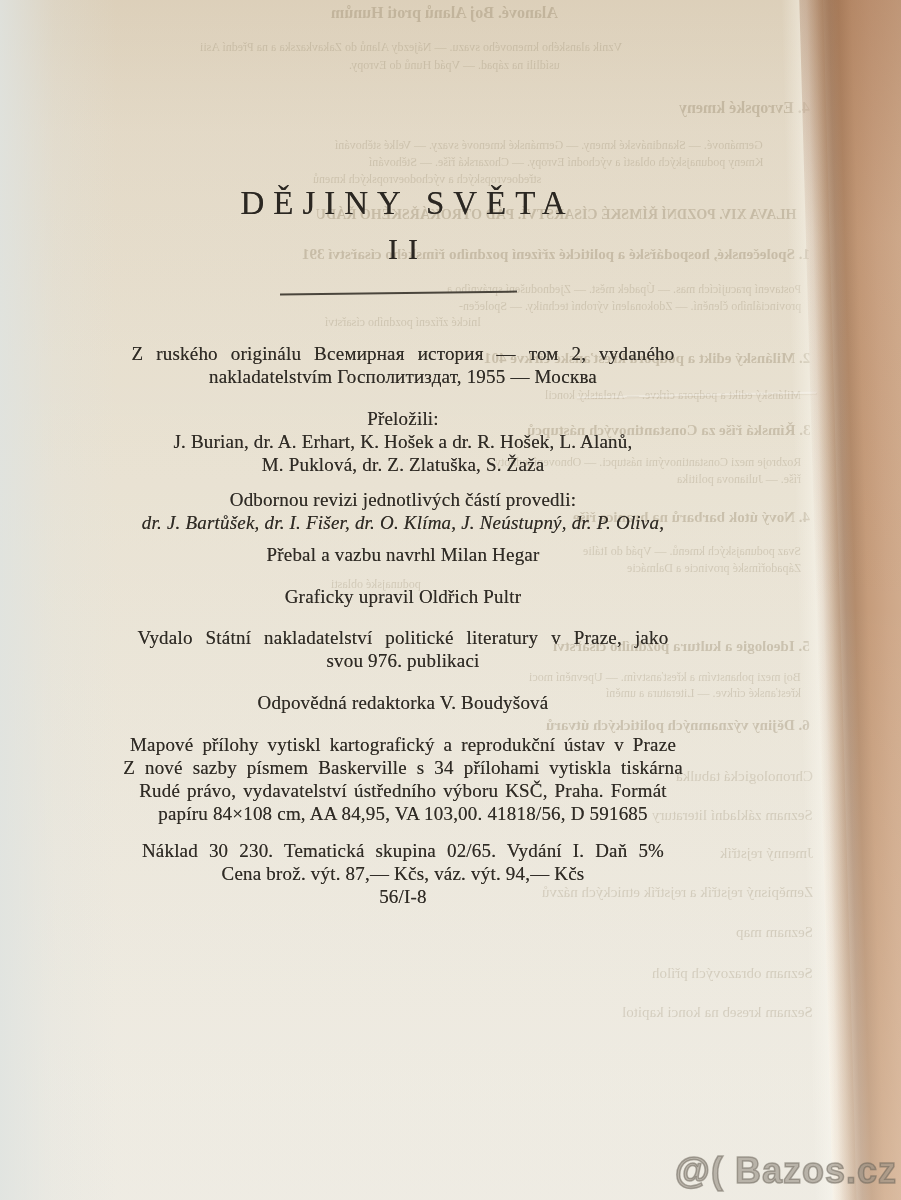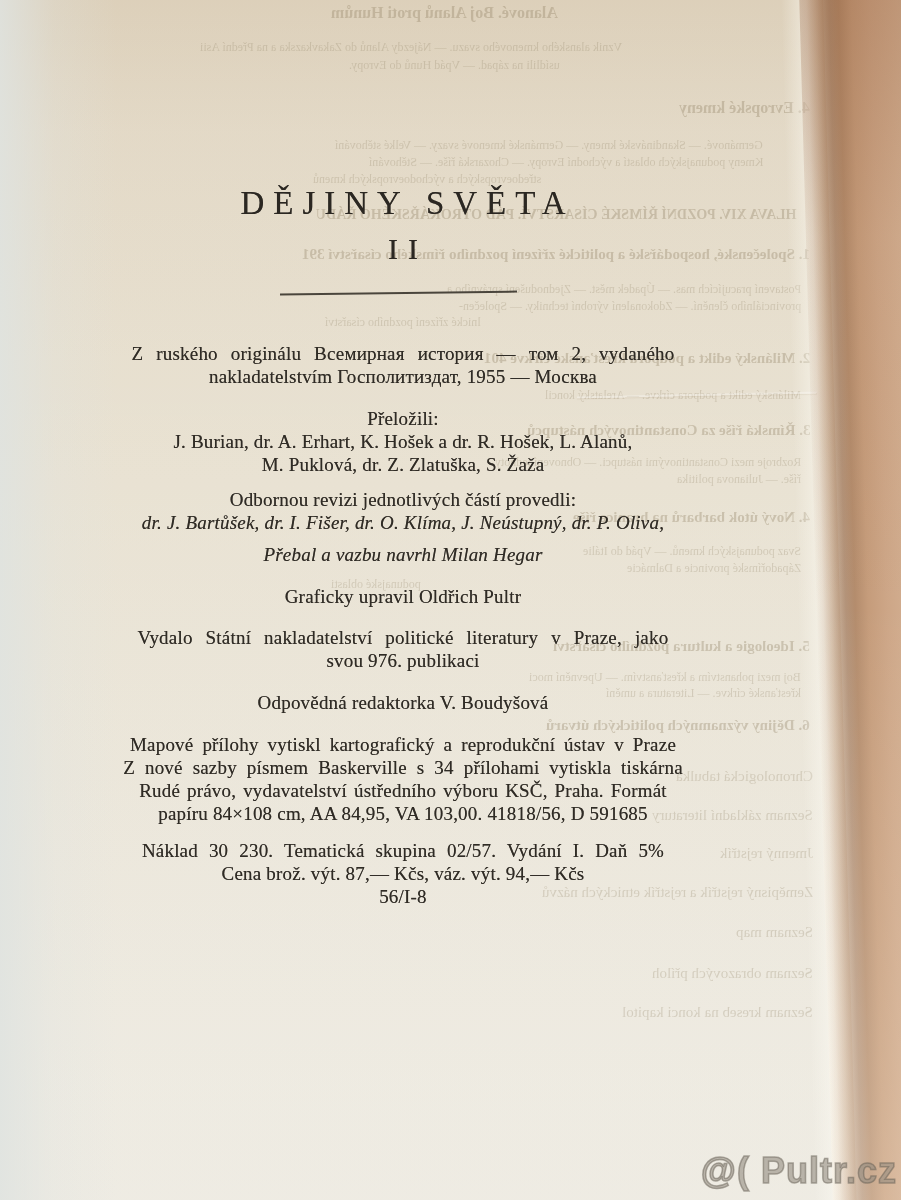--- a/index.html
+++ b/index.html
@@ -48,21 +48,21 @@
     text-align:center; font-size:19px; line-height:23px; color:#2f2b25;
     text-shadow:0 0 0.5px rgba(47,43,37,0.65); letter-spacing:0.2px;
   }
   .title   { font-size:33px; line-height:30px; letter-spacing:9px; padding-left:9px; margin-bottom:19px; color:#2b2722; }
   .volume  { font-size:30px; line-height:24px; letter-spacing:10px; padding-left:10px; margin-bottom:31px; color:#2b2722; }
   .rule    { width:237px; height:0; border-top:2px solid #4a453c; margin:0 auto 48px; position:relative; left:-5px; transform:rotate(-0.7deg); }
   .b-origin      { margin-bottom:19px; }
   .b-translators { margin-bottom:12px; }
   .b-revision    { margin-bottom:9px;text-align:center; }
   .b-revision .names { font-style:italic; }
-  .b-cover   { margin-bottom:19px;font-style:italic; }
+  .b-cover   { margin-bottom:19px; }
   .b-graphic { margin-bottom:18px; }
   .b-publisher { margin-bottom:19px; }
   .b-editor  { margin-bottom:19px; }
   .b-maps    { }
   .b-typeset { margin-bottom:14px; }
   .ws8 { word-spacing:8px; }
   .ws6 { word-spacing:6px; }
   .ws5 { word-spacing:5px;font-family:Liberation Serif, serif; }
   .ws4 { word-spacing:4px; }
   .ws2 { word-spacing:2px; }
@@ -153,20 +153,20 @@
       <div class="ws4">Mapové přílohy vytiskl kartografický a reprodukční ústav v Praze</div>
     </div>
 
     <div class="b-typeset">
       <div class="ws5">Z nové sazby písmem Baskerville s 34 přílohami vytiskla tiskárna</div>
       <div class="ws2">Rudé právo, vydavatelství ústředního výboru KSČ, Praha. Formát</div>
       <div>papíru 84×108 cm, AA 84,95, VA 103,00. 41818/56, D 591685</div>
     </div>
 
     <div class="b-edition">
-      <div class="ws6">Náklad 30 230. Tematická skupina 02/57. Vydání I. Daň 5%</div>
+      <div class="ws6">Náklad 30 230. Tematická skupina 02/65. Vydání I. Daň 5%</div>
       <div>Cena brož. výt. 87,— Kčs, váz. výt. 94,— Kčs</div>
       <div>56/I-8</div>
     </div>
   </div>
 
-  <div class="watermark">@( Pultr.cz</div>
+  <div class="watermark">@( Bazos.cz</div>
 </div>
 
 </body></html>

